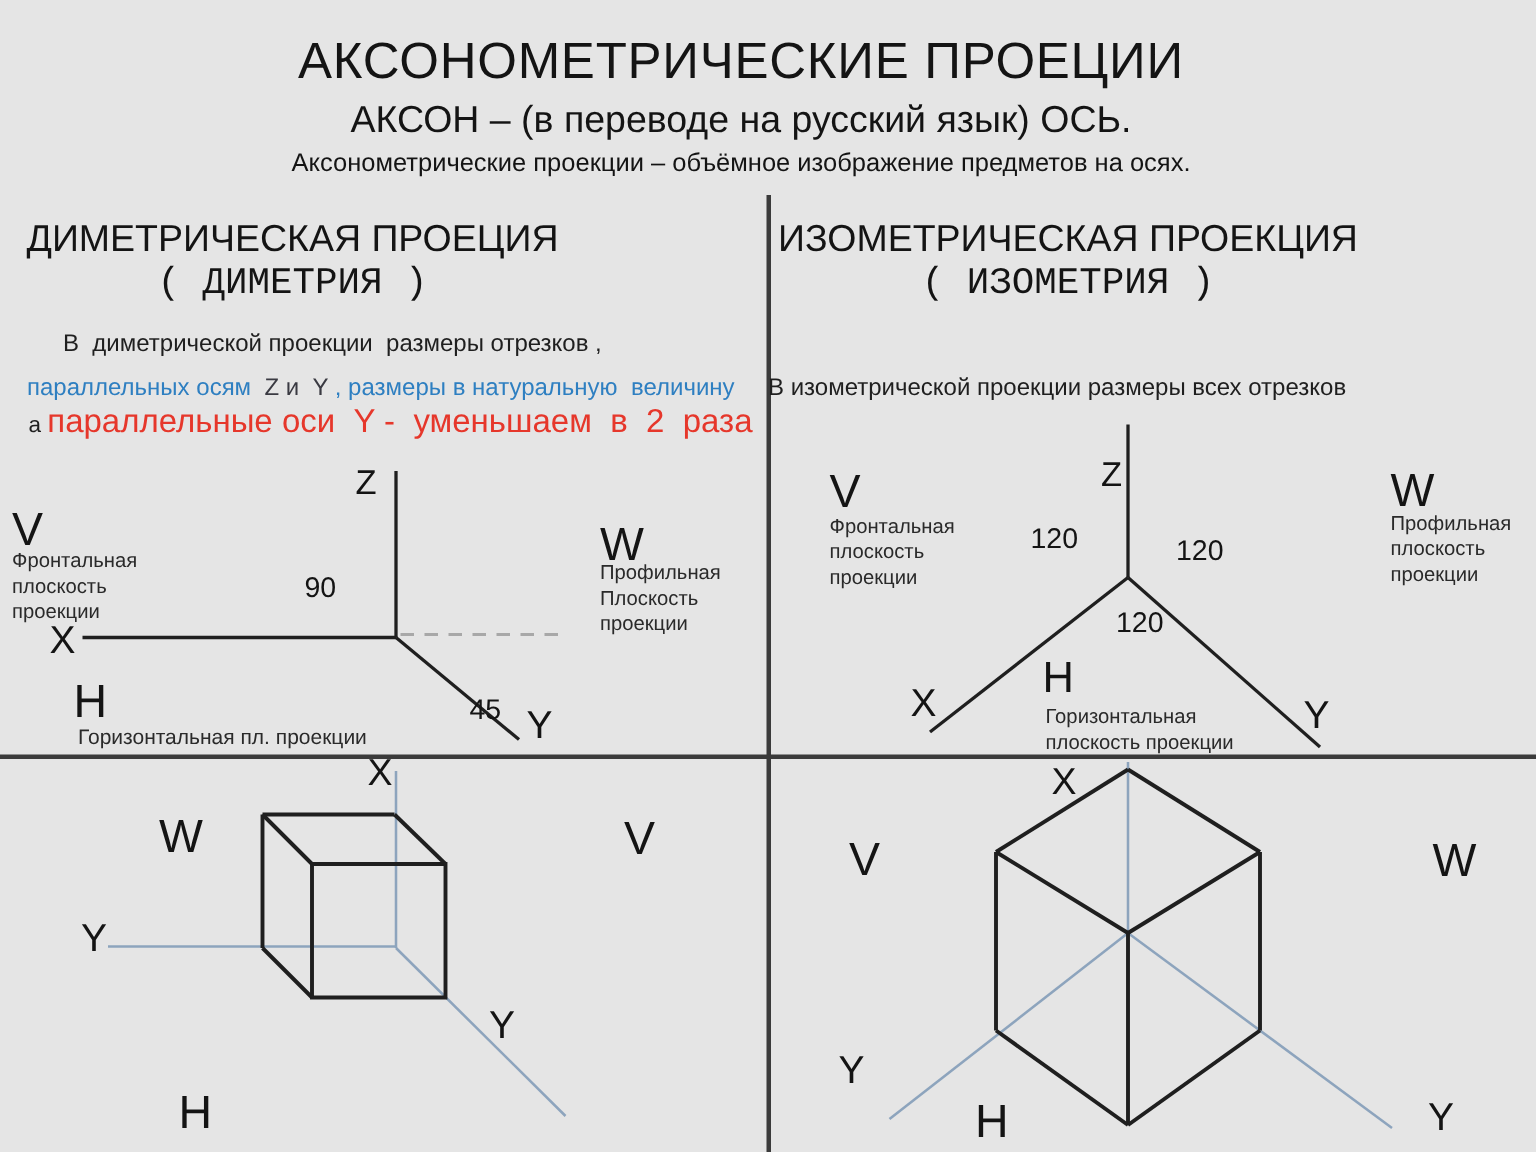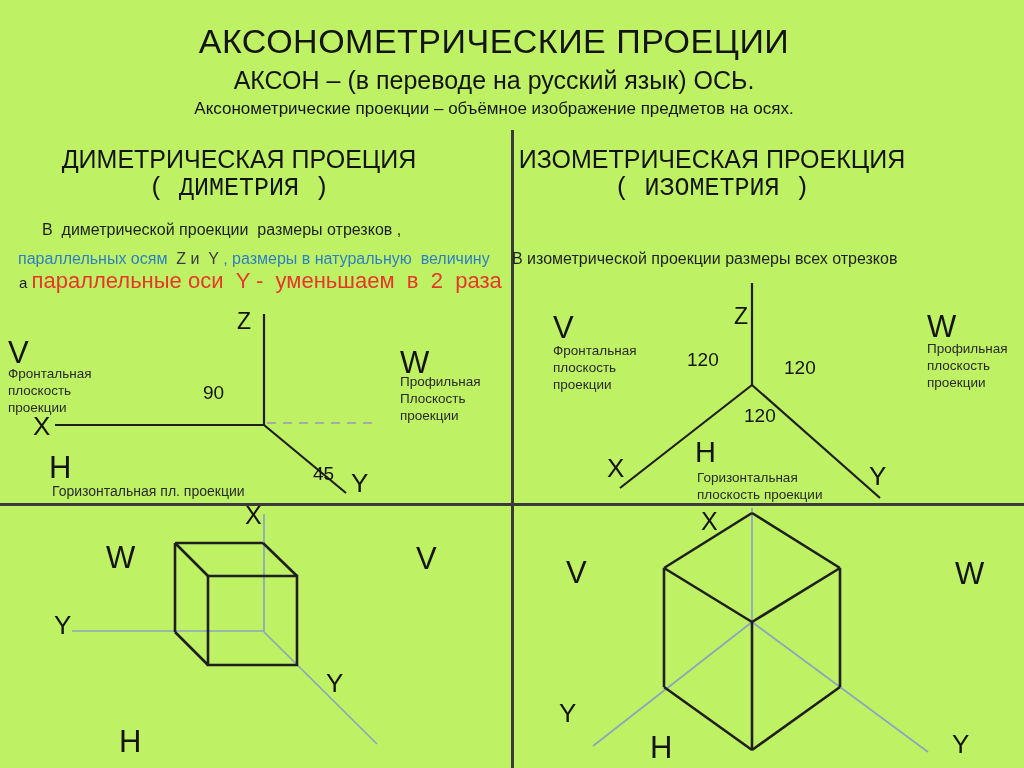--- a/index.html
+++ b/index.html
@@ -1,31 +1,31 @@
 <!DOCTYPE html>
 <html><head>
 <meta charset="utf-8">
 <style>
   html,body { margin:0; padding:0; background:#ffffff; }
   .slide {
-    position:relative; width:1024px; height:768px; background:#bef264;
+    position:relative; width:1024px; height:768px; background:#e5e5e5;
     font-family:"Liberation Sans", sans-serif; color:#1f1f1f; overflow:hidden;
   }
   .pre { white-space:pre;font-family:Liberation Mono, monospace; }
   
   .hdr { position:absolute; left:0; top:0; width:988px; text-align:center; }
   .title { position:absolute; top:22px; width:100%; font-size:34px; letter-spacing:0.5px; color:#141414; }
   .subtitle { position:absolute; top:66px; width:100%; font-size:25px; color:#141414; }
   .note { position:absolute; top:99px; width:100%; font-size:17px; font-weight:400; color:#141414; }
   
   .divider-v { position:absolute; left:511px; top:130px; width:3px; height:638px; background:#3b3b3b; }
   .divider-h { position:absolute; left:0; top:503px; width:1024px; height:3px; background:#3b3b3b; }
   
   .sec-head { position:absolute; text-align:center; font-size:25px; line-height:29px; color:#141414; }
-  .sec-head-left { left:0; top:145px; width:390px;margin-left:44px; }
+  .sec-head-left { left:0; top:145px; width:390px; }
   .sec-head-right { left:512px; top:145px; width:400px; }
   
   .bodyline { position:absolute; font-size:16px; white-space:pre; }
   .blue { color:#2e7fc1; }
   .red { color:#e6372b; }
   .dark { color:#3a3a42; }
   .dl1 { left:42px; top:221px; }
   .dl2 { left:18px; top:250px; }
   .dl3 { left:19px; top:268px; font-size:15px; }
   .dl3 .red { font-size:22px; }

